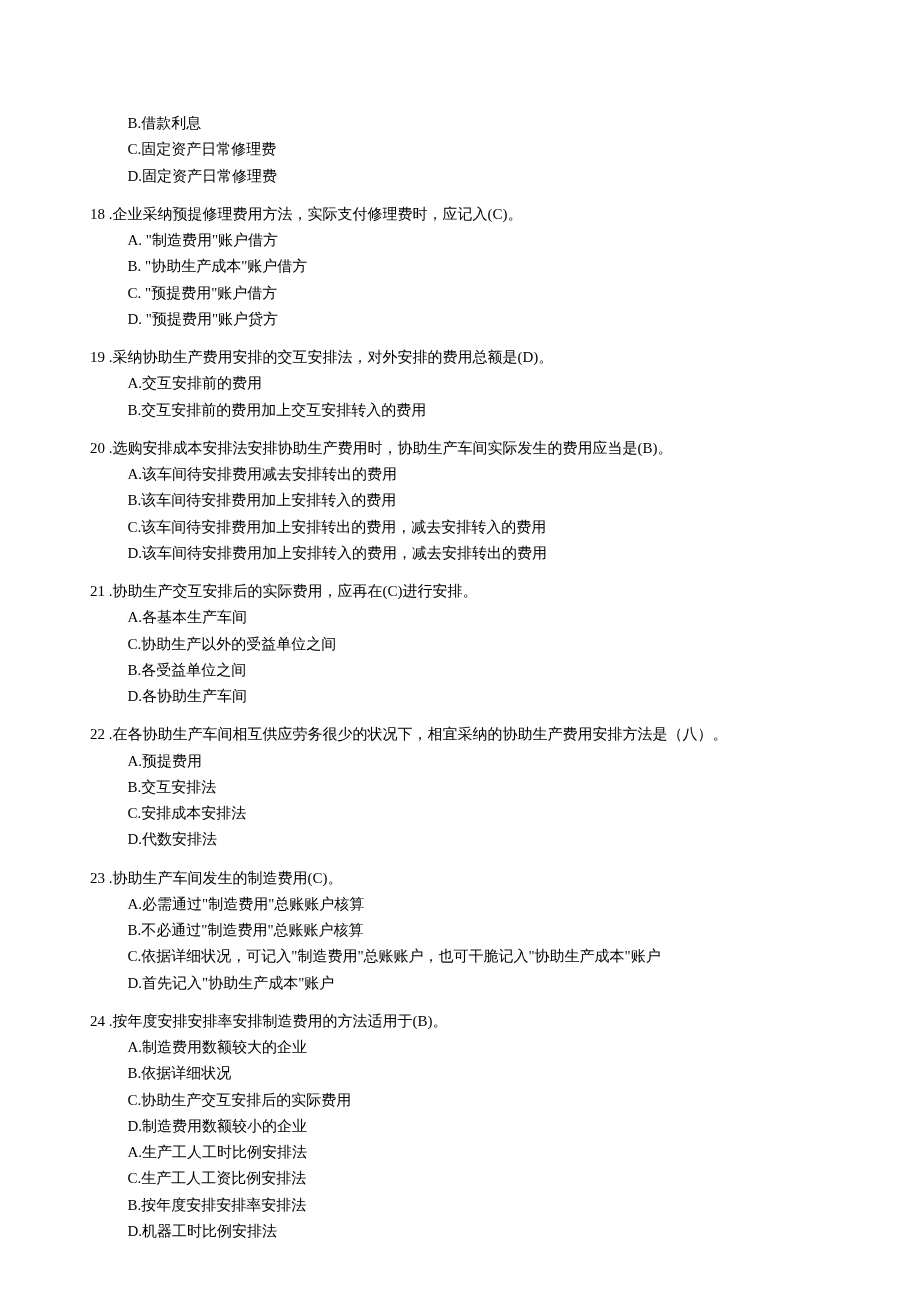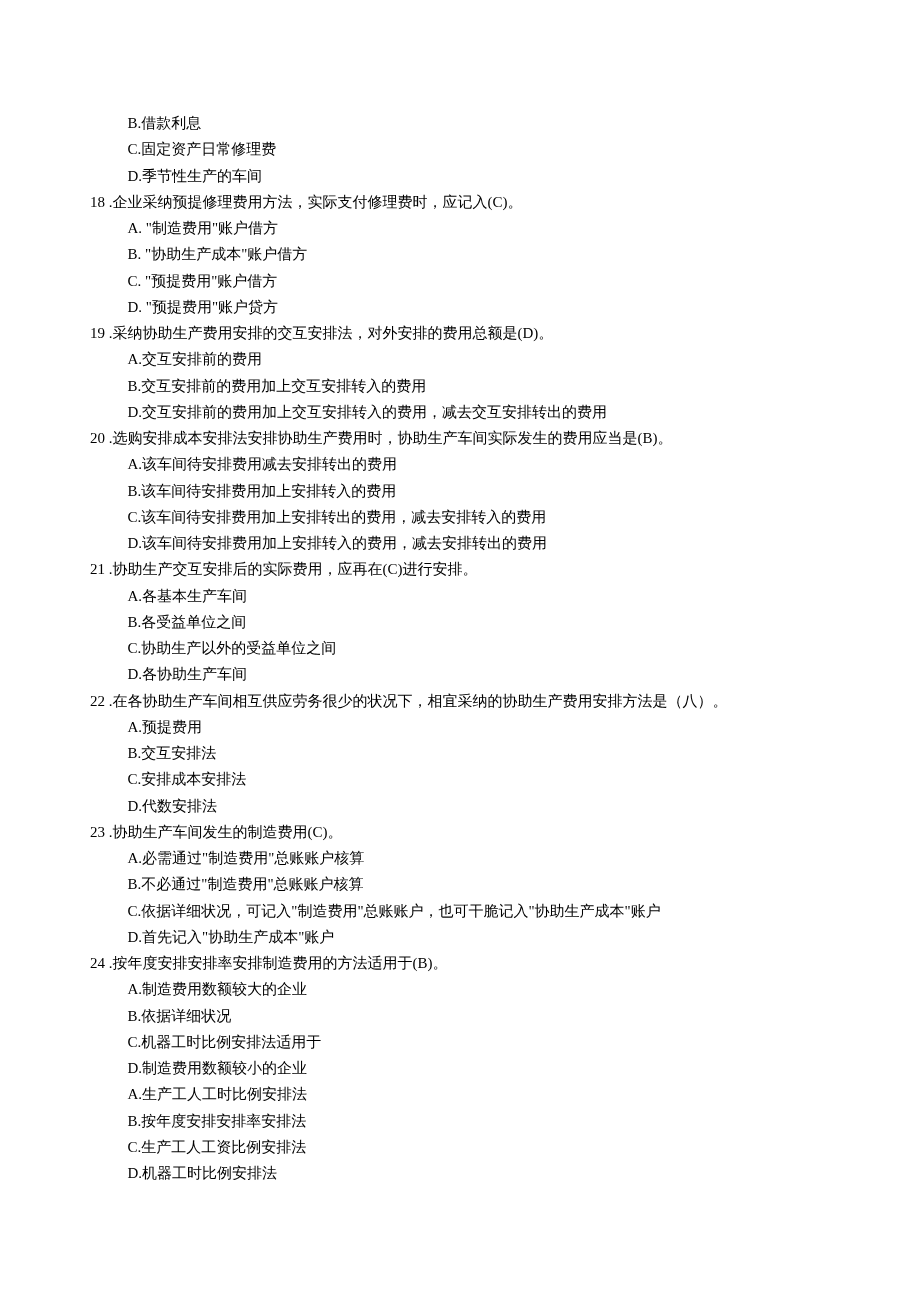--- a/index.html
+++ b/index.html
@@ -11,60 +11,60 @@
     margin: 0;
     padding: 110px 60px 60px 90px;
     width: 920px;
     box-sizing: border-box;
   }
   .option {
     padding-left: 2.5em;
   }
   .q {
     padding-left: 0;
+    margin-top: 12px;
   }
 </style>
 </head>
 <body>
 
 <div id="doc">
     <div class="option">B.借款利息</div>
     <div class="option">C.固定资产日常修理费</div>
-    <div class="option">D.季节性生产的车间</div>
+    <div class="option">D.固定资产日常修理费</div>
     <div class="q">18 .企业采纳预提修理费用方法，实际支付修理费时，应记入(C)。</div>
     <div class="option">A.  "制造费用"账户借方</div>
     <div class="option">B.  "协助生产成本"账户借方</div>
     <div class="option">C.  "预提费用"账户借方</div>
     <div class="option">D.  "预提费用"账户贷方</div>
     <div class="q">19 .采纳协助生产费用安排的交互安排法，对外安排的费用总额是(D)。</div>
     <div class="option">A.交互安排前的费用</div>
     <div class="option">B.交互安排前的费用加上交互安排转入的费用</div>
-    <div class="option">D.交互安排前的费用加上交互安排转入的费用，减去交互安排转出的费用</div>
     <div class="q">20 .选购安排成本安排法安排协助生产费用时，协助生产车间实际发生的费用应当是(B)。</div>
     <div class="option">A.该车间待安排费用减去安排转出的费用</div>
     <div class="option">B.该车间待安排费用加上安排转入的费用</div>
     <div class="option">C.该车间待安排费用加上安排转出的费用，减去安排转入的费用</div>
     <div class="option">D.该车间待安排费用加上安排转入的费用，减去安排转出的费用</div>
     <div class="q">21 .协助生产交互安排后的实际费用，应再在(C)进行安排。</div>
     <div class="option">A.各基本生产车间</div>
+    <div class="option">C.协助生产以外的受益单位之间</div>
     <div class="option">B.各受益单位之间</div>
-    <div class="option">C.协助生产以外的受益单位之间</div>
     <div class="option">D.各协助生产车间</div>
     <div class="q">22 .在各协助生产车间相互供应劳务很少的状况下，相宜采纳的协助生产费用安排方法是（八）。</div>
     <div class="option">A.预提费用</div>
     <div class="option">B.交互安排法</div>
     <div class="option">C.安排成本安排法</div>
     <div class="option">D.代数安排法</div>
     <div class="q">23 .协助生产车间发生的制造费用(C)。</div>
     <div class="option">A.必需通过"制造费用"总账账户核算</div>
     <div class="option">B.不必通过"制造费用"总账账户核算</div>
     <div class="option">C.依据详细状况，可记入"制造费用"总账账户，也可干脆记入"协助生产成本"账户</div>
     <div class="option">D.首先记入"协助生产成本"账户</div>
     <div class="q">24 .按年度安排安排率安排制造费用的方法适用于(B)。</div>
     <div class="option">A.制造费用数额较大的企业</div>
     <div class="option">B.依据详细状况</div>
-    <div class="option">C.机器工时比例安排法适用于</div>
+    <div class="option">C.协助生产交互安排后的实际费用</div>
     <div class="option">D.制造费用数额较小的企业</div>
     <div class="option">A.生产工人工时比例安排法</div>
+    <div class="option">C.生产工人工资比例安排法</div>
     <div class="option">B.按年度安排安排率安排法</div>
-    <div class="option">C.生产工人工资比例安排法</div>
     <div class="option">D.机器工时比例安排法</div>
   </div>
 
 </body></html>

